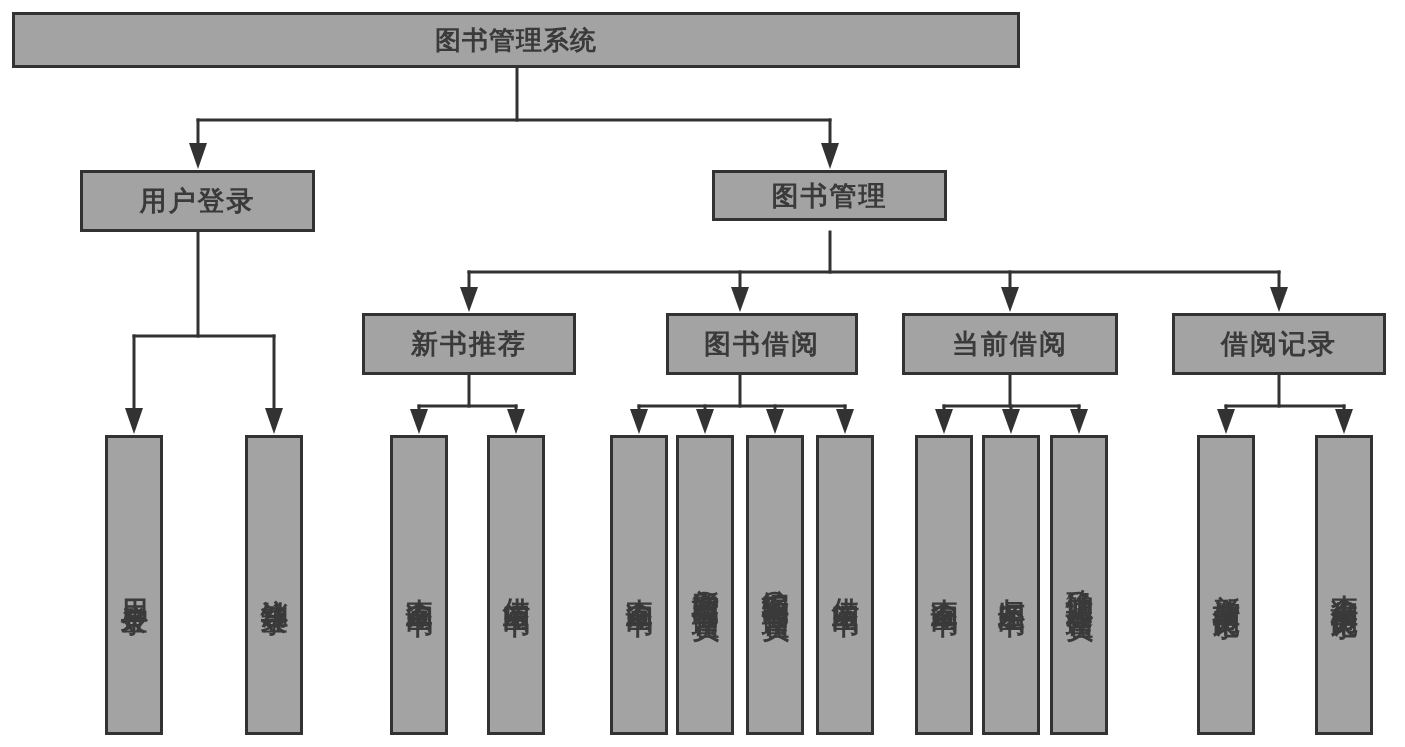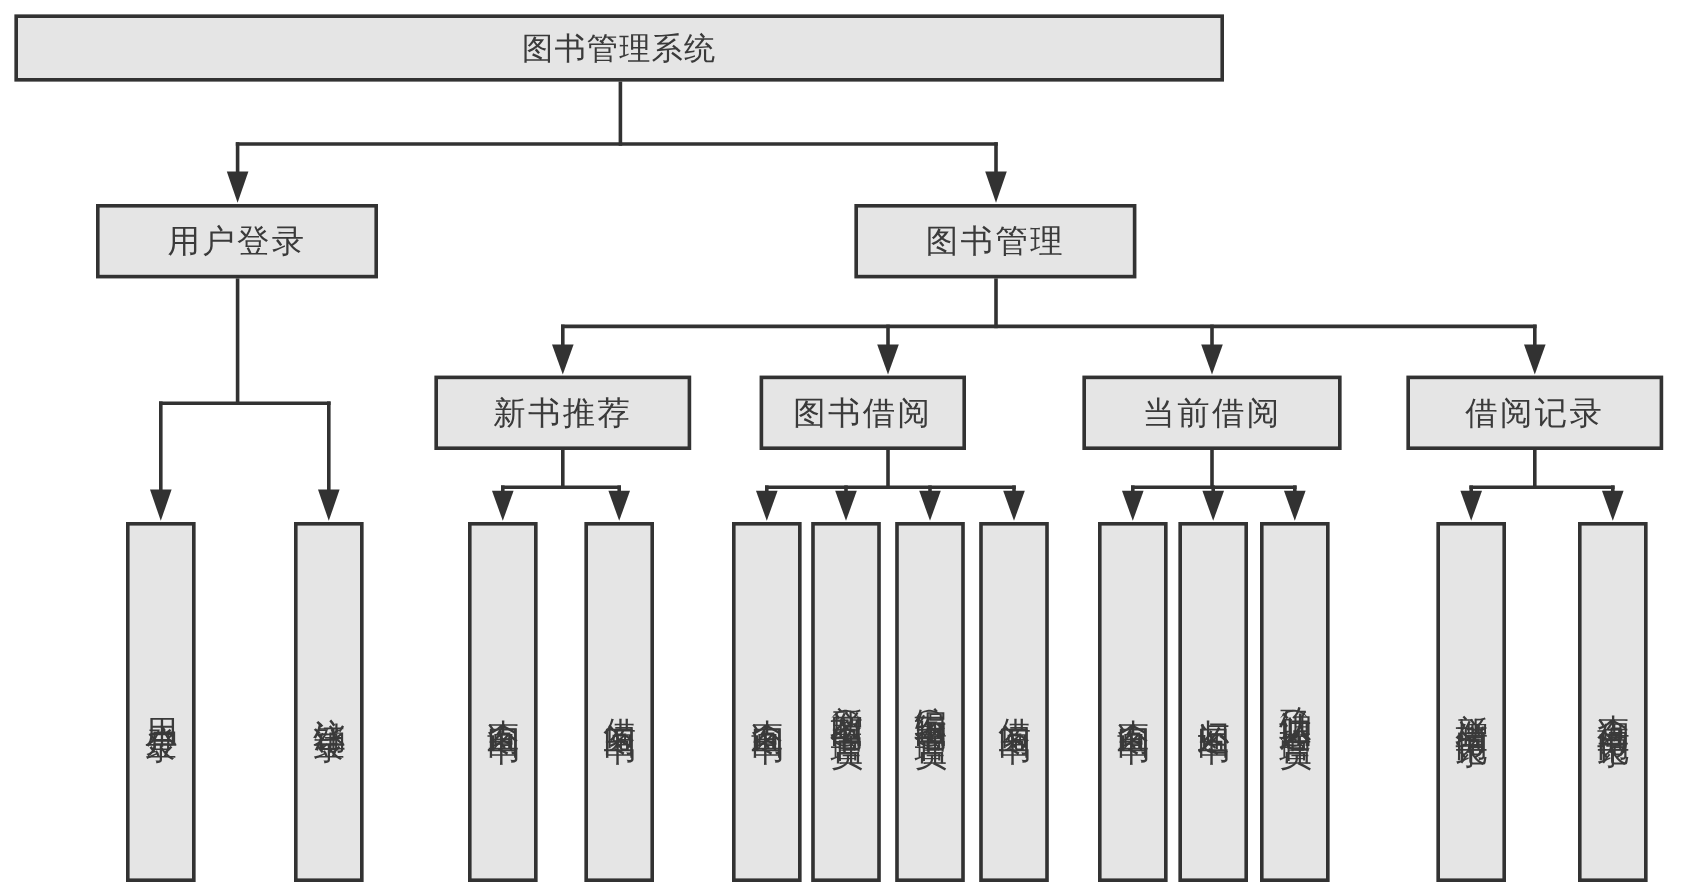--- a/index.html
+++ b/index.html
@@ -5,24 +5,25 @@
   html,body{margin:0;padding:0;background:#ffffff;}
   .canvas{
     position:relative;width:1405px;height:747px;background:#fff;
     font-family:"Liberation Sans","DejaVu Sans",sans-serif;overflow:hidden;
     color:var(--text,#3a3a3a);
   }
   .connector{position:absolute;left:0;top:0;pointer-events:none;}
   .cline{stroke:var(--line,#323232);stroke-width:3;fill:none;stroke-linecap:square;}
   .chead{fill:var(--line,#323232);stroke:none;}
   .box{
-    position:absolute;box-sizing:border-box;background:#e5e5e5;
+    position:absolute;box-sizing:border-box;background:#a3a3a3;
     border:3px solid var(--line,#323232);
     display:flex;align-items:center;justify-content:center;
     white-space:nowrap;
+    font-weight:bold;
   }
   .root{font-size:26px;letter-spacing:1px;}
   .hbox{font-size:27px;letter-spacing:2px;}
   .vbox{
     writing-mode:vertical-rl;text-orientation:mixed;
     top:435px;width:58px;height:300px;
     font-size:27px;letter-spacing:4px;line-height:1;
     white-space:normal;
   }
   .watermark{
@@ -100,24 +101,24 @@
       <path class="cline" d="M1226,406 V412"></path>
       <polygon class="chead" points="1217,409 1235,409 1226,434"></polygon>
       <path class="cline" d="M1344,406 V412"></path>
       <polygon class="chead" points="1335,409 1353,409 1344,434"></polygon>
     </g>
   </svg>
 
   <div class="box root" style="left:12px;top:12px;width:1008px;height:56px;">图书管理系统</div>
 
   <div class="box hbox" style="left:80px;top:170px;width:235px;height:62px;">用户登录</div>
-  <div class="box hbox" style="left:712px;top:170px;width:235px;height:62px;text-align:right;">图书管理</div>
+  <div class="box hbox" style="left:712px;top:170px;width:235px;height:51px;text-align:right;">图书管理</div>
 
   <div class="box hbox" style="left:362px;top:313px;width:214px;height:62px;text-align:right;">新书推荐</div>
-  <div class="box hbox" style="left:633px;top:313px;width:172px;height:62px;">图书借阅</div>
+  <div class="box hbox" style="left:666px;top:313px;width:192px;height:62px;">图书借阅</div>
   <div class="box hbox" style="left:1172px;top:313px;width:214px;height:62px;">借阅记录</div>
   <div class="box hbox" style="left:902px;top:313px;width:216px;height:62px;">当前借阅</div>
 
   <div class="box vbox" style="left:105px;">用户登录</div>
   <div class="box vbox" style="left:245px;">注销登录</div>
 
   <div class="box vbox" style="left:390px;">查询图书</div>
   <div class="box vbox" style="left:487px;">借阅图书</div>
 
   <div class="box vbox" style="left:610px;">查询图书</div>

